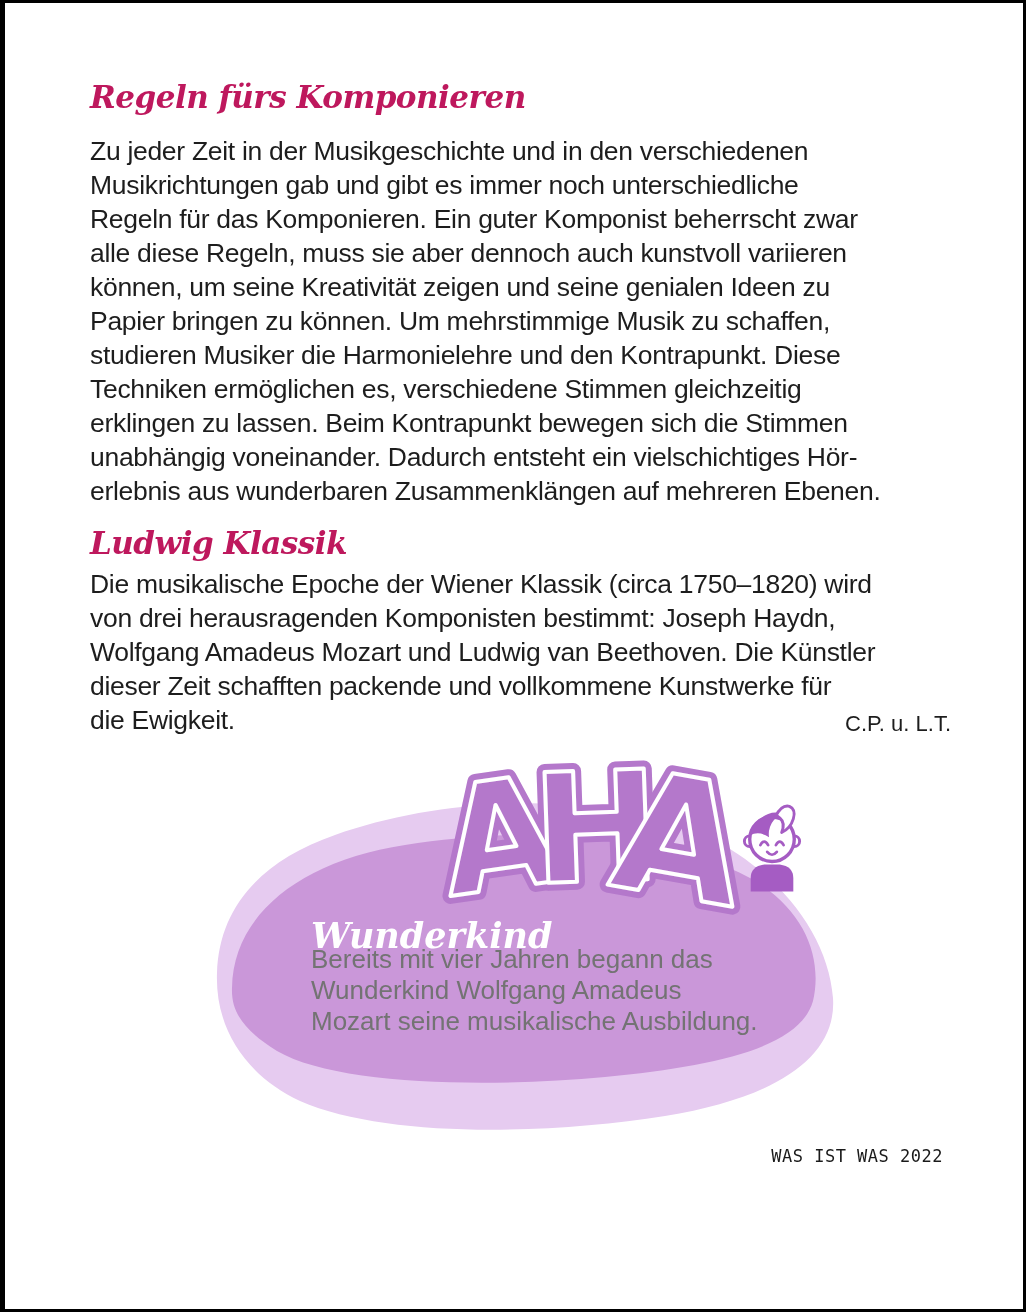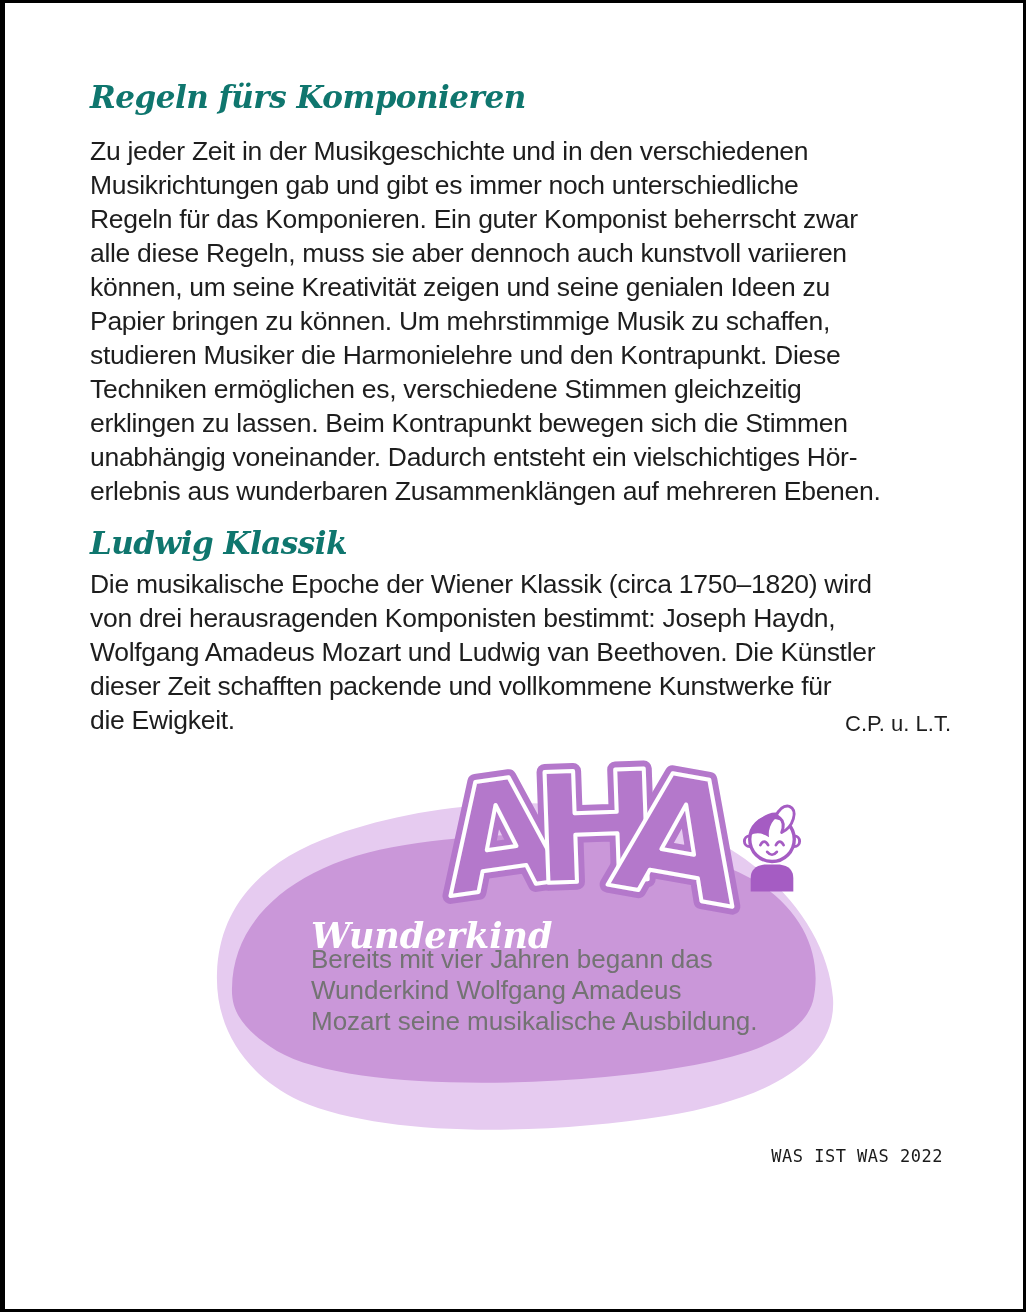--- a/index.html
+++ b/index.html
@@ -14,21 +14,21 @@
     overflow: hidden;
     font-family: "Liberation Sans", sans-serif;
   }
   .h-blue {
     position: absolute;
     left: 85px;
     font-family: "DejaVu Serif", serif;
     font-style: italic;
     font-weight: 700;
     font-size: 31px;
-    color: #0f766e;
+    color: #be185d;
     letter-spacing: -0.5px;
     white-space: nowrap;
   }
   .heading-1 { top: 76px; }
   .heading-2 { top: 522px; }
   .body-text {
     position: absolute;
     left: 85px;
     width: 920px;
     font-size: 26.5px;

